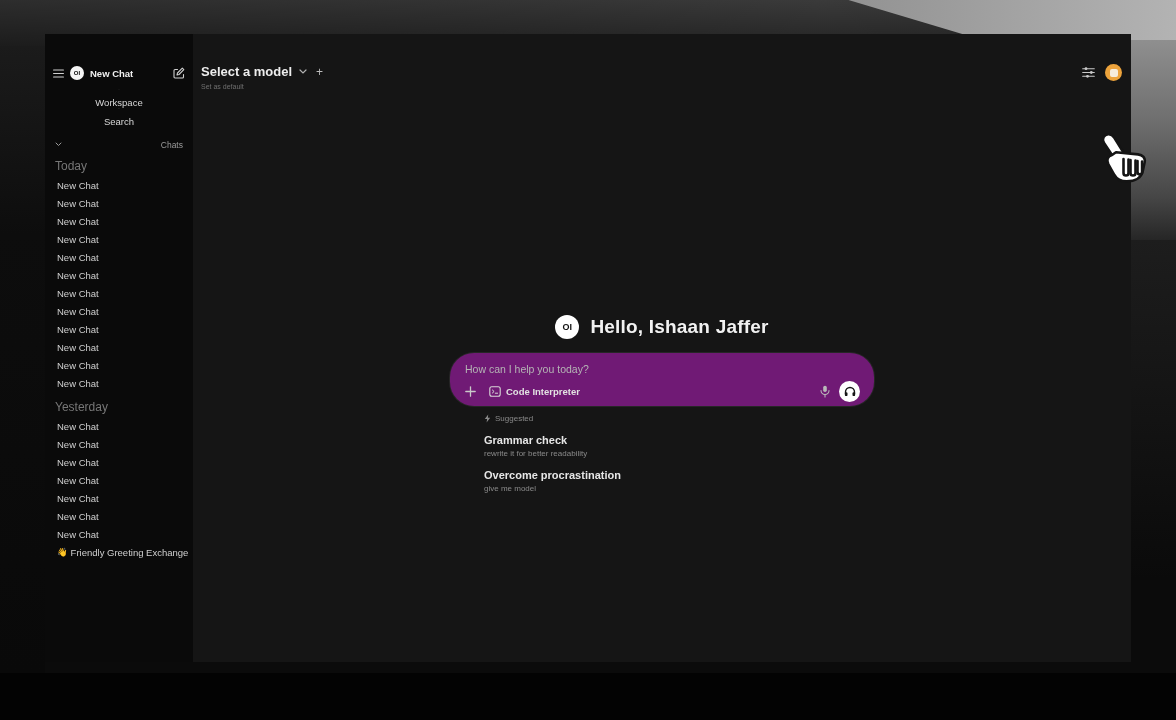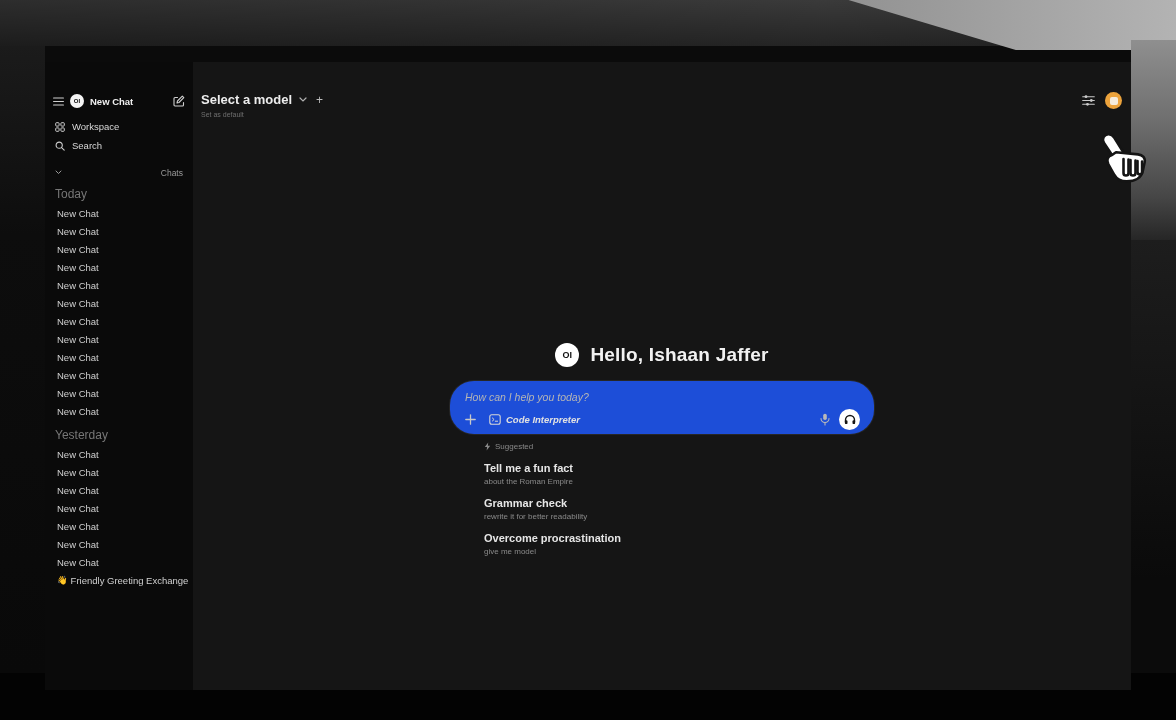--- a/index.html
+++ b/index.html
@@ -18,34 +18,34 @@
     clip-path:polygon(8% 0,100% 0,100% 100%,55% 100%); }
   .bg-right { position:absolute; left:1131px; top:40px; width:45px; height:200px;
     background:linear-gradient(to bottom,#8f8f8f,#6f6f6f 40%,#474747 78%,#262626 100%); }
   .bg-right-low { position:absolute; left:1131px; top:240px; width:45px; height:340px;
     background:linear-gradient(to bottom,#1d1d1d,#0a0a0a); }
   .bg-bottom { position:absolute; left:0; top:673px; width:1176px; height:47px; background:#030303; }
   .bg-left { position:absolute; left:0; top:46px; width:45px; height:627px;
     background:linear-gradient(to bottom,#1b1b1b,#0d0d0d 30%,#090909); }
 
   
-  .app { position:absolute; left:45px; top:62px; width:1086px; height:628px;
+  .app { position:absolute; left:45px; top:34px; width:1086px; height:628px;
     background:#151515; display:flex; color:#ececec; }
 
   
   .sidebar { width:148px; height:100%; background:#0a0a0a; padding:30px 8px 10px 8px;
     flex:0 0 148px; overflow:hidden; }
   .sb-header { display:flex; align-items:center; height:18px; gap:6px; }
   .sb-title { font-size:9.5px; font-weight:bold; color:#f0f0f0; flex:1 1 auto; }
   .icon-btn { display:flex; align-items:center; justify-content:center; cursor:pointer; }
   .logo-dot { width:14px; height:14px; border-radius:50%; background:#f5f5f5; color:#0a0a0a;
     font-size:6px; font-weight:bold; display:flex; align-items:center; justify-content:center; letter-spacing:0; }
   .sb-nav { margin-top:7px; }
   .sb-nav-item { display:flex; align-items:center; gap:7px; height:19px; padding:0 2px;
-    font-size:9.5px; color:#d8d8d8; border-radius:4px; cursor:pointer; }
+    font-size:9.5px; color:#d8d8d8; border-radius:4px; cursor:pointer;flex-direction:column; }
   .sb-chats-hdr { display:flex; align-items:center; gap:5px; margin-top:11px; height:13px;
     font-size:8.5px; color:#9a9a9a; padding:0 2px; cursor:pointer;justify-content:space-between; }
   .sb-section-label { font-size:12px; color:#777; margin:8px 0 3px 2px; }
   .sb-item { height:18px; display:flex; align-items:center; font-size:9.5px; color:#d0d0d0;
     padding:0 4px; border-radius:4px; cursor:pointer; white-space:nowrap; }
   .sb-item .emoji { color:#f3b73c; margin-right:3px; font-size:8.5px; }
 
   
   .main { flex:1 1 auto; position:relative; background:#151515; }
   .topbar { display:flex; align-items:flex-start; justify-content:space-between;
@@ -58,22 +58,22 @@
   .avatar { width:17px; height:17px; border-radius:50%; background:#eca33c;
     display:flex; align-items:center; justify-content:center; cursor:pointer; }
   .avatar-inner { width:8px; height:8px; border-radius:2px; background:#f6f2ea; opacity:.92; }
 
   .center { position:absolute; left:50%; top:280px; transform:translateX(-50%); width:424px; }
   .greeting { display:flex; align-items:center; justify-content:center; gap:11px; height:26px; }
   .greet-logo { width:24px; height:24px; border-radius:50%; background:#fff; color:#111;
     display:flex; align-items:center; justify-content:center; font-size:9px; font-weight:bold; }
   .greet-text { font-size:19px; font-weight:bold; color:#f2f2f2; letter-spacing:.2px; }
 
-  .prompt-box { margin-top:13px; width:424px; height:53px; background:#1d4ed8;
-    border-radius:24px; padding:10px 14px 9px 15px; cursor:text; box-shadow:0 0 0 1px #262626;font-style:italic; }
+  .prompt-box { margin-top:13px; width:424px; height:53px; background:#701a75;
+    border-radius:24px; padding:10px 14px 9px 15px; cursor:text; box-shadow:0 0 0 1px #262626; }
   .prompt-placeholder { font-size:10.5px; color:#b5b5b5; }
   .prompt-row { display:flex; align-items:center; margin-top:6px; gap:9px; }
   .chip { display:flex; align-items:center; gap:5px; padding:2px 4px; border-radius:6px;
     cursor:pointer; }
   .chip-label { font-size:9.5px; font-weight:bold; color:#e2e2e2; }
   .spacer { flex:1 1 auto; }
   .hp-circle { width:21px; height:21px; border-radius:50%; background:#fff;
     display:flex; align-items:center; justify-content:center; cursor:pointer; }
 
   .suggested { margin-top:8px; padding-left:34px; }
@@ -341,24 +341,20 @@
 
       <div class="suggested">
         <div class="suggested-hdr">
           <svg width="7" height="9" viewBox="0 0 7 9">
               <path d="M4.2 0.4L0.8 5h2.3L2.6 8.6 6.2 3.8H3.9z" fill="#8a8a8a"></path>
             </svg>
           <span>Suggested</span>
         </div>
         <div>
 
-            <div class="sugg-item">
-              <div class="sugg-title">Tell me a fun fact</div>
-              <div class="sugg-sub">about the Roman Empire</div>
-            </div>
 
             <div class="sugg-item">
               <div class="sugg-title">Grammar check</div>
               <div class="sugg-sub">rewrite it for better readability</div>
             </div>
 
             <div class="sugg-item">
               <div class="sugg-title">Overcome procrastination</div>
               <div class="sugg-sub">give me model</div>
             </div>

